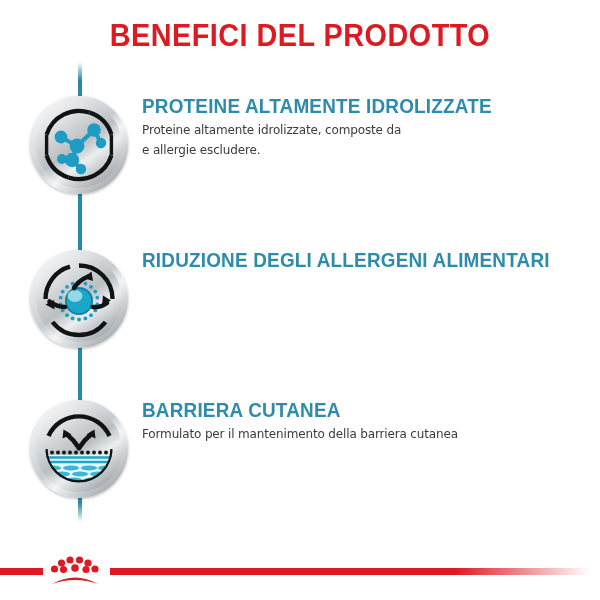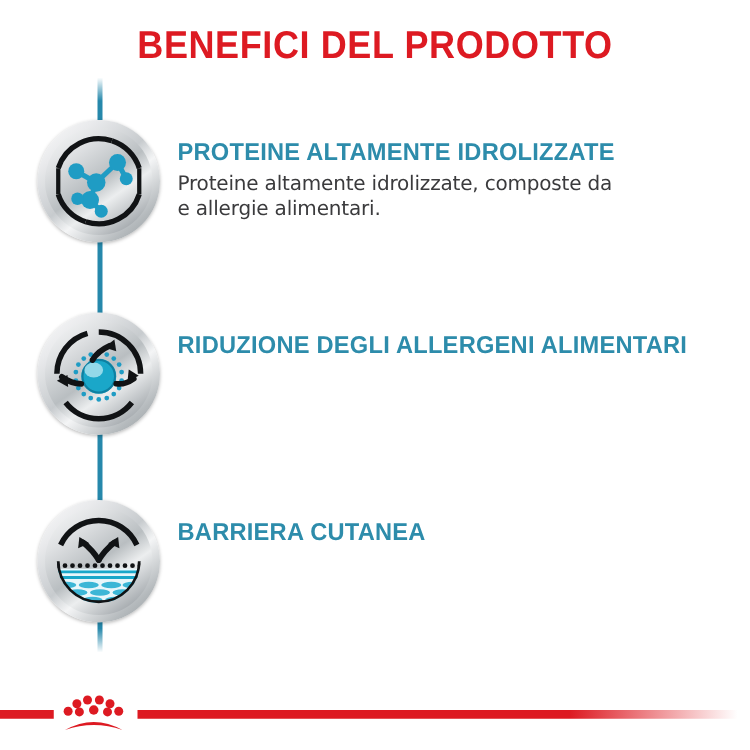--- a/index.html
+++ b/index.html
@@ -74,36 +74,36 @@
   .badge-inner {
     position:absolute;
     left:6px; top:6px; width:86px; height:86px;
     border-radius:50%;
     background:
       linear-gradient(145deg,#fafbfb 0%, #dfe1e3 25%, #b9bec1 50%, #eceeef 64%, #a9aeb2 86%, #8b9094 100%);
   }
   .badge svg { position:absolute; left:6px; top:6px; }
 
   
-  .txt { position:absolute; left:142px; top:16px; width:442px; }
+  .txt { position:absolute; left:142px; top:0; width:442px; }
   .heading {
     font-family:"Liberation Sans Narrow","Liberation Sans", sans-serif;
     font-size:19.5px;
     font-weight:bold;
     color:#2d8cab;
     letter-spacing:0.2px;
     line-height:1.05;
     white-space:nowrap;
     transform:scaleX(0.97);
     transform-origin:left center;
   }
   .body {
     margin-top:5px;
     font-family:"DejaVu Sans","Liberation Sans", sans-serif;
-    font-size:16px;
+    font-size:12px;
     line-height:19.5px;
     color:#3b3b3d;
     letter-spacing:-0.15px;
   }
   .body span { display:block; white-space:nowrap; }
 
   
   .footer { position:absolute; left:0; top:552px; width:600px; height:48px; }
   .bar-left {
     position:absolute; left:0; top:16px;
@@ -163,21 +163,21 @@
           <circle cx="65" cy="41" r="5.2"></circle>
           <circle cx="26" cy="57" r="5"></circle>
           <circle cx="45" cy="67" r="5.2"></circle>
         </g>
       </svg>
     </div>
     <div class="txt">
       <div class="heading">PROTEINE ALTAMENTE IDROLIZZATE</div>
       <div class="body">
         <span>Proteine altamente idrolizzate, composte da</span>
-        <span>e allergie alimentari.</span>
+        <span>e allergie escludere.</span>
       </div>
     </div>
   </div>
 
   <div class="row row-2">
     <div class="badge">
       <div class="badge-inner"></div>
       <svg width="86" height="86" viewBox="0 0 86 86">
 
         <g fill="none" stroke="#111315" stroke-width="4.4">
@@ -285,20 +285,21 @@
         </g>
         <g fill="#111315">
           <polygon points="27.5,23.5 35.5,28.5 26.5,32.5"></polygon>
           <polygon points="58.5,23.5 59.5,32.5 50.5,28.5"></polygon>
         </g>
       </svg>
     </div>
     <div class="txt">
       <div class="heading">BARRIERA CUTANEA</div>
       <div class="body">
+        <span>Formulato per il mantenimento della barriera cutanea</span>
       </div>
     </div>
   </div>
 
   <div class="footer">
     <div class="bar-left"></div>
     <div class="bar-right"></div>
     <svg class="crown" viewBox="0 0 58 36">
       <g fill="#dd1a22">
         <circle cx="15.5" cy="9" r="3.6"></circle>

